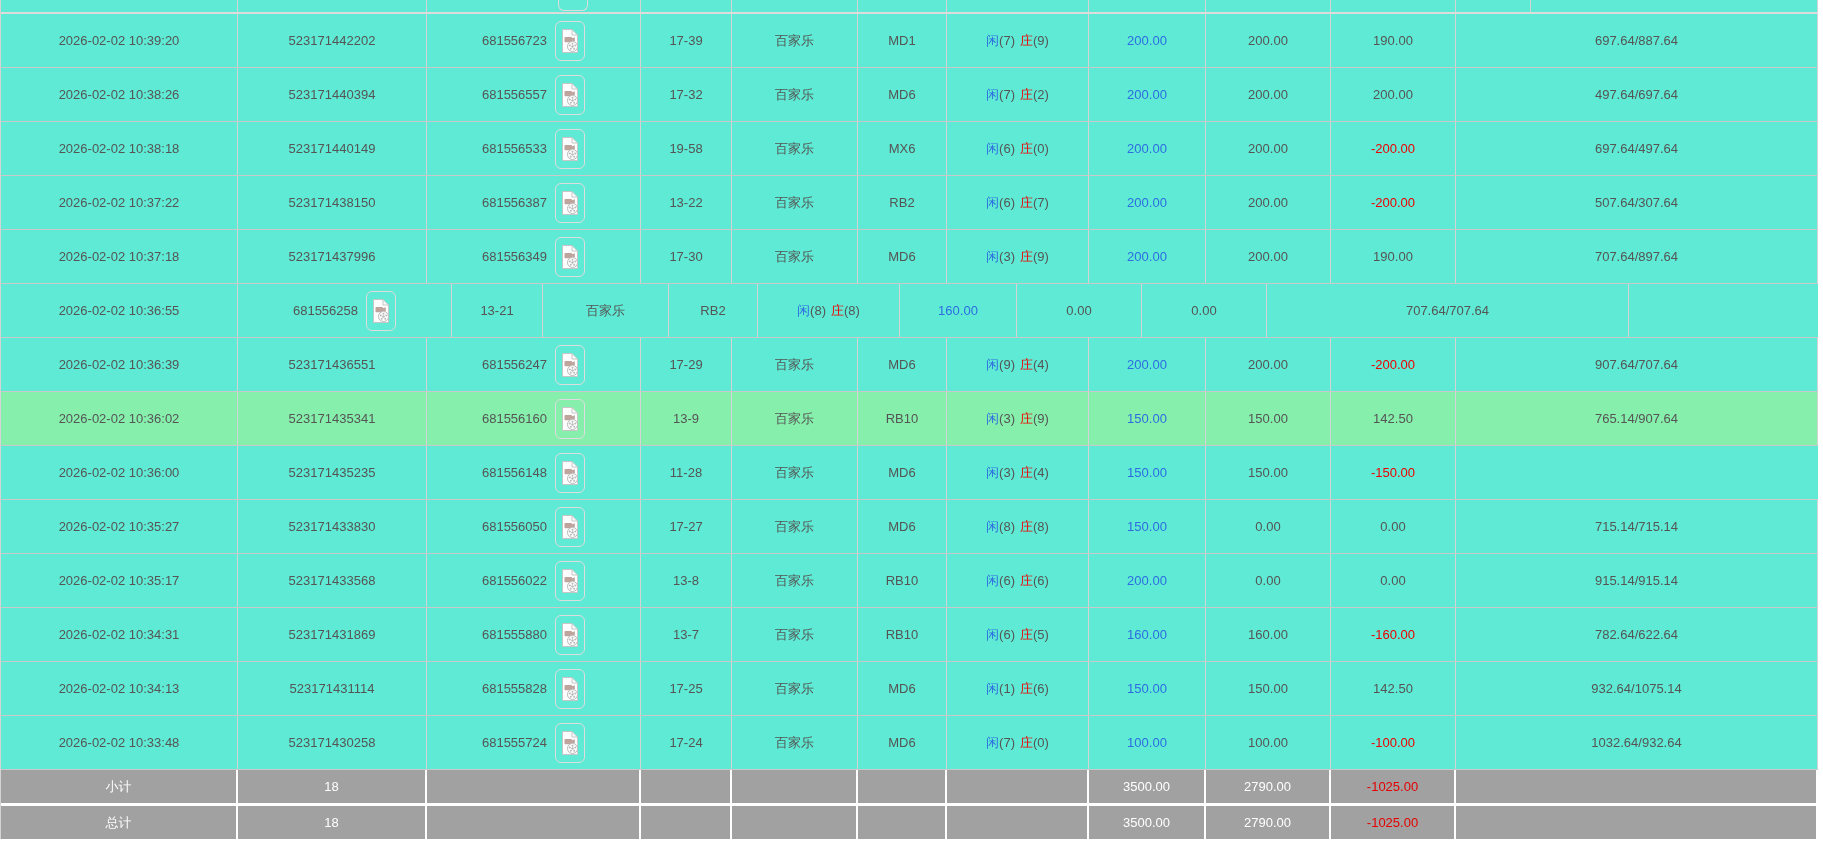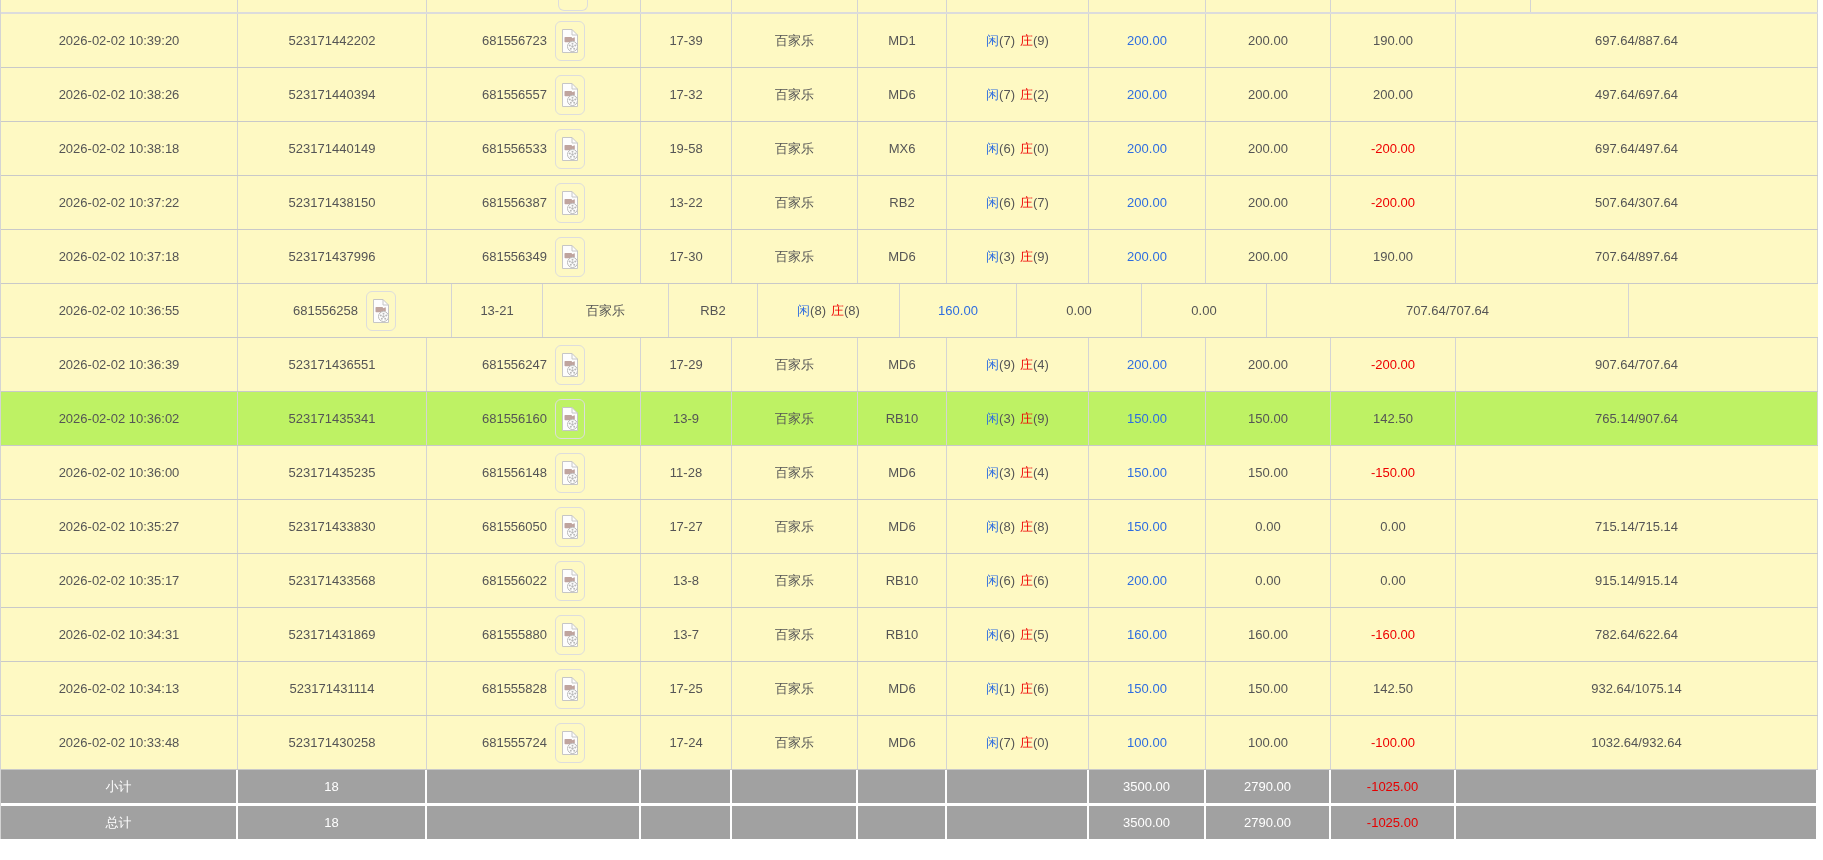--- a/index.html
+++ b/index.html
@@ -2,23 +2,23 @@
 <html><head>
 <meta charset="utf-8">
 <style>
   * { box-sizing: border-box; }
   html,body { margin:0; padding:0; }
   body {
     width:1823px; height:860px; background:#fff; overflow:hidden;
     font-family:"Liberation Sans", sans-serif; font-size:13px; color:#555;
   }
   #bet-table { width:1818px; border-left:1px solid #d4d4d4; }
-  .row { display:flex; height:54px; border-bottom:1px solid #c9c9c9; background:#fef9c3; }
+  .row { display:flex; height:54px; border-bottom:1px solid #c9c9c9; background:#5eead4; }
   .row.partial { height:14px; border-bottom:2px solid #dcdcdc; }
-  .row.highlighted { background:#bef264; }
+  .row.highlighted { background:#86efac; }
   .cell {
     display:flex; align-items:center; justify-content:center;
     height:100%; border-right:1px solid #d4d4d4; text-align:center; position:relative;
     white-space:nowrap;
   }
   .c0{width:237px}.c1{width:189px}.c2{width:214px}.c3{width:91px}.c4{width:126px}
   .c5{width:89px}.c6{width:142px}.c7{width:117px}.c8{width:125px}.c9{width:125px}.c10{width:362px}
   .blue { color:#2e6de0; }
   .red  { color:#ee0000; }
   .player-label { color:#2e6de0; }

